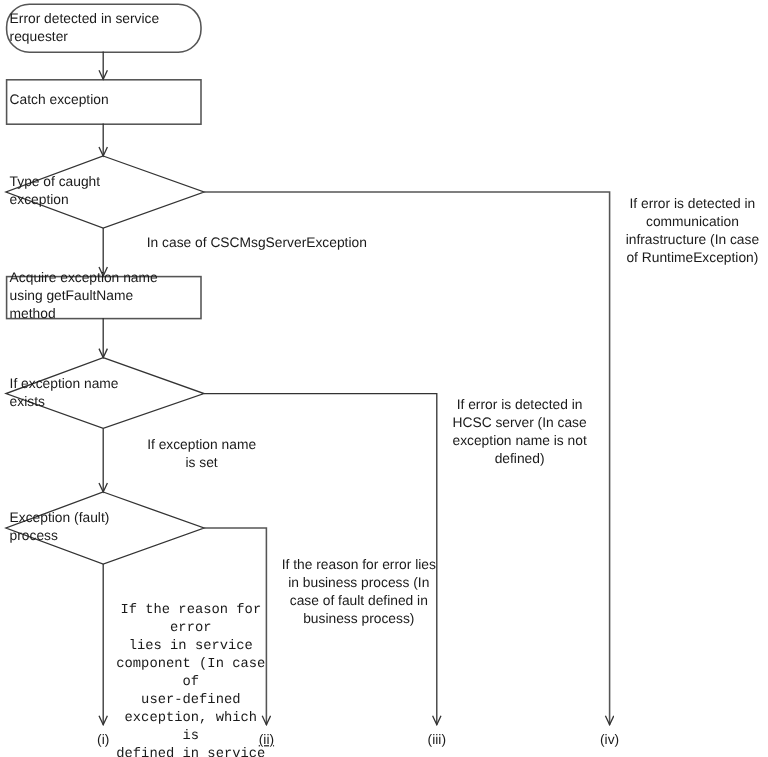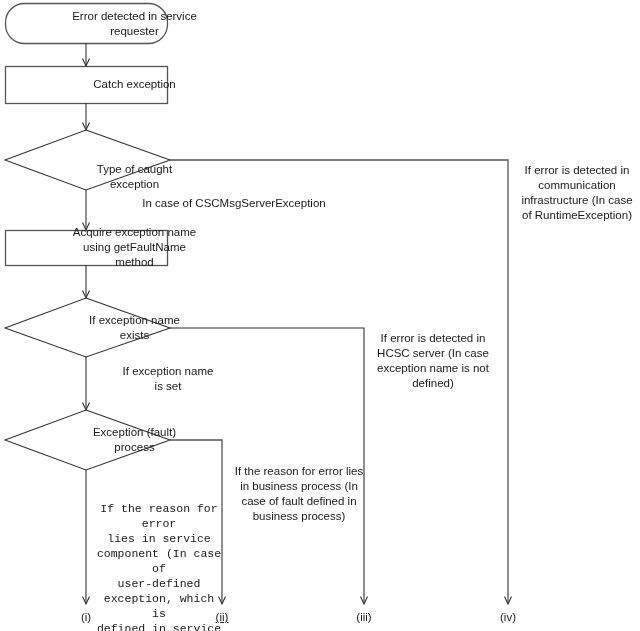--- a/index.html
+++ b/index.html
@@ -17,27 +17,25 @@
   }
   #flow-svg {
     position: absolute;
     left: 0;
     top: 0;
     width: 640px;
     height: 631px;
   }
   .node-label {
     position: absolute;
-    text-align: center;
     font-size: 11.5px;
     line-height: 15px;
     color: #1a1a1a;
     white-space: pre-line;
     pointer-events: none;
-    padding-left: 48px;
   }
   .edge-label {
     position: absolute;
     text-align: center;
     font-size: 11.5px;
     line-height: 15px;
     color: #1a1a1a;
     white-space: pre-line;
   }
   .terminal-label {
@@ -89,34 +87,34 @@
     <path d="M 170,440 L 222,440 L 222,604" fill="none" stroke="#555555" stroke-width="1.3" marker-end="url(#arrowhead)"></path>
 
     <path d="M 86,470 L 86,604" fill="none" stroke="#333333" stroke-width="1.1" marker-end="url(#arrowhead)"></path>
   </svg>
 
   <div class="node-label" style="left:8px; top:9px; width:157px;">Error detected in service
 requester</div>
 
   <div class="node-label" style="left:8px; top:77px; width:157px;">Catch exception</div>
 
-  <div class="node-label" style="left:8px; top:145px; width:157px;margin-top:17px;">Type of caught
+  <div class="node-label" style="left:8px; top:145px; width:157px;">Type of caught
 exception</div>
 
   <div class="node-label" style="left:8px; top:225px; width:157px;">Acquire exception name
 using  getFaultName
 method</div>
 
   <div class="node-label" style="left:8px; top:313px; width:157px;">If exception name
 exists</div>
 
   <div class="node-label" style="left:8px; top:425px; width:157px;">Exception (fault)
 process</div>
 
-  <div class="edge-label" style="left:104px; top:196px; width:220px;margin-left:20px;">In case of CSCMsgServerException</div>
+  <div class="edge-label" style="left:104px; top:196px; width:220px;">In case of CSCMsgServerException</div>
 
   <div class="edge-label" style="left:514px; top:163px; width:126px;">If error is detected in
 communication
 infrastructure (In case
 of RuntimeException)</div>
 
   <div class="edge-label" style="left:371px; top:331px; width:124px;">If error is detected in
 HCSC server (In case
 exception name is not
 defined)</div>

